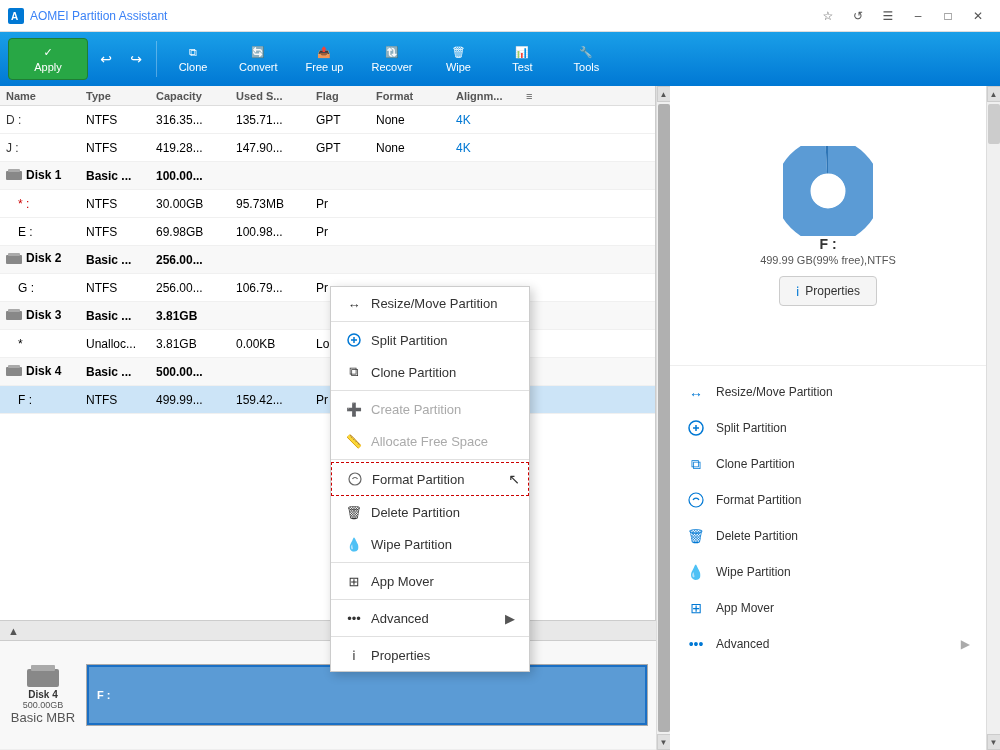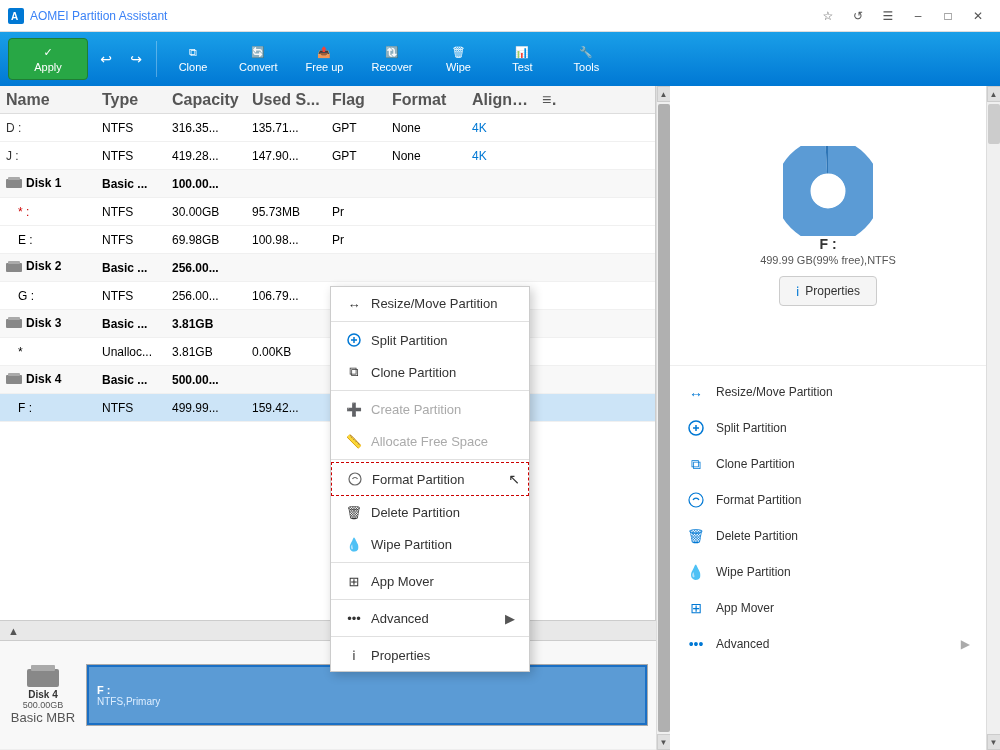--- a/index.html
+++ b/index.html
@@ -54,43 +54,43 @@
     .main { display: flex; height: calc(750px - 86px); }
 
     
     .left-panel {
       flex: 1; background: #fff; display: flex; flex-direction: column;
       border-right: 1px solid #ccc; position: relative;
     }
 
     
     .table-header {
-      display: flex; align-items: center; height: 28px;
+      display: flex; align-items: center; height: 20px;
       background: #f5f5f5; border-bottom: 1px solid #ddd;
-      font-size: 16px; color: #555; font-weight: 600;
+      font-size: 11px; color: #555; font-weight: 600;
       padding: 0;
     }
     .th-cell { padding: 0 6px; overflow: hidden; text-overflow: ellipsis; white-space: nowrap; }
 
     
     .table-body { flex: 1; overflow-y: auto; }
     .table-row {
       display: flex; align-items: center; height: 28px;
       border-bottom: 1px solid #f0f0f0; font-size: 12px;
       cursor: default;
     }
     .table-row.selected { background: #cce4f7; }
     .table-row.disk-row { background: #f8f8f8; font-weight: 600; }
     .td-cell { padding: 0 6px; overflow: hidden; text-overflow: ellipsis; white-space: nowrap; }
     .td-cell.name { color: #333; }
     .td-cell.red { color: #cc0000; }
 
     
     .col-name { width: 80px; }
-    .col-type { width: 70px; margin-left: 16px; }
+    .col-type { width: 70px; }
     .col-cap  { width: 80px; }
     .col-used { width: 80px; }
     .col-flag { width: 60px; }
     .col-status { width: 80px; }
     .col-align { width: 70px; }
     .col-extra { width: 20px; }
 
     
     .disk-visual-area {
       height: 130px; border-top: 1px solid #ccc; background: #f8f8f8;
@@ -440,21 +440,20 @@
             <rect x="4" y="0" width="24" height="6" rx="1" fill="#aaa"></rect>
           </svg>
           <div style="font-size:10px;font-weight:600;color:#333;">Disk 4</div>
           <div style="font-size:9px;color:#555;">500.00GB</div>
           <div style="font-size:13px;color:#555;">Basic MBR</div>
         </div>
         <div style="flex:1;display:flex;flex-direction:column;border:1px solid #aaa;">
           <div style="display:flex;height:60px;">
             <div style="flex:1;background:#5b9bd5;border:2px solid #1a6fc4;display:flex;flex-direction:column;justify-content:center;padding:4px 8px;">
               <div style="font-size:11px;font-weight:600;color:#fff;">F :</div>
-              <div style="font-size:10px;color:#ddeeff;">NTFS,Primary</div>
             </div>
           </div>
         </div>
       </div>
     </div>
 
   </div>
 
   <div class="scrollbar-v">
     <div class="scroll-arrow">▲</div>

